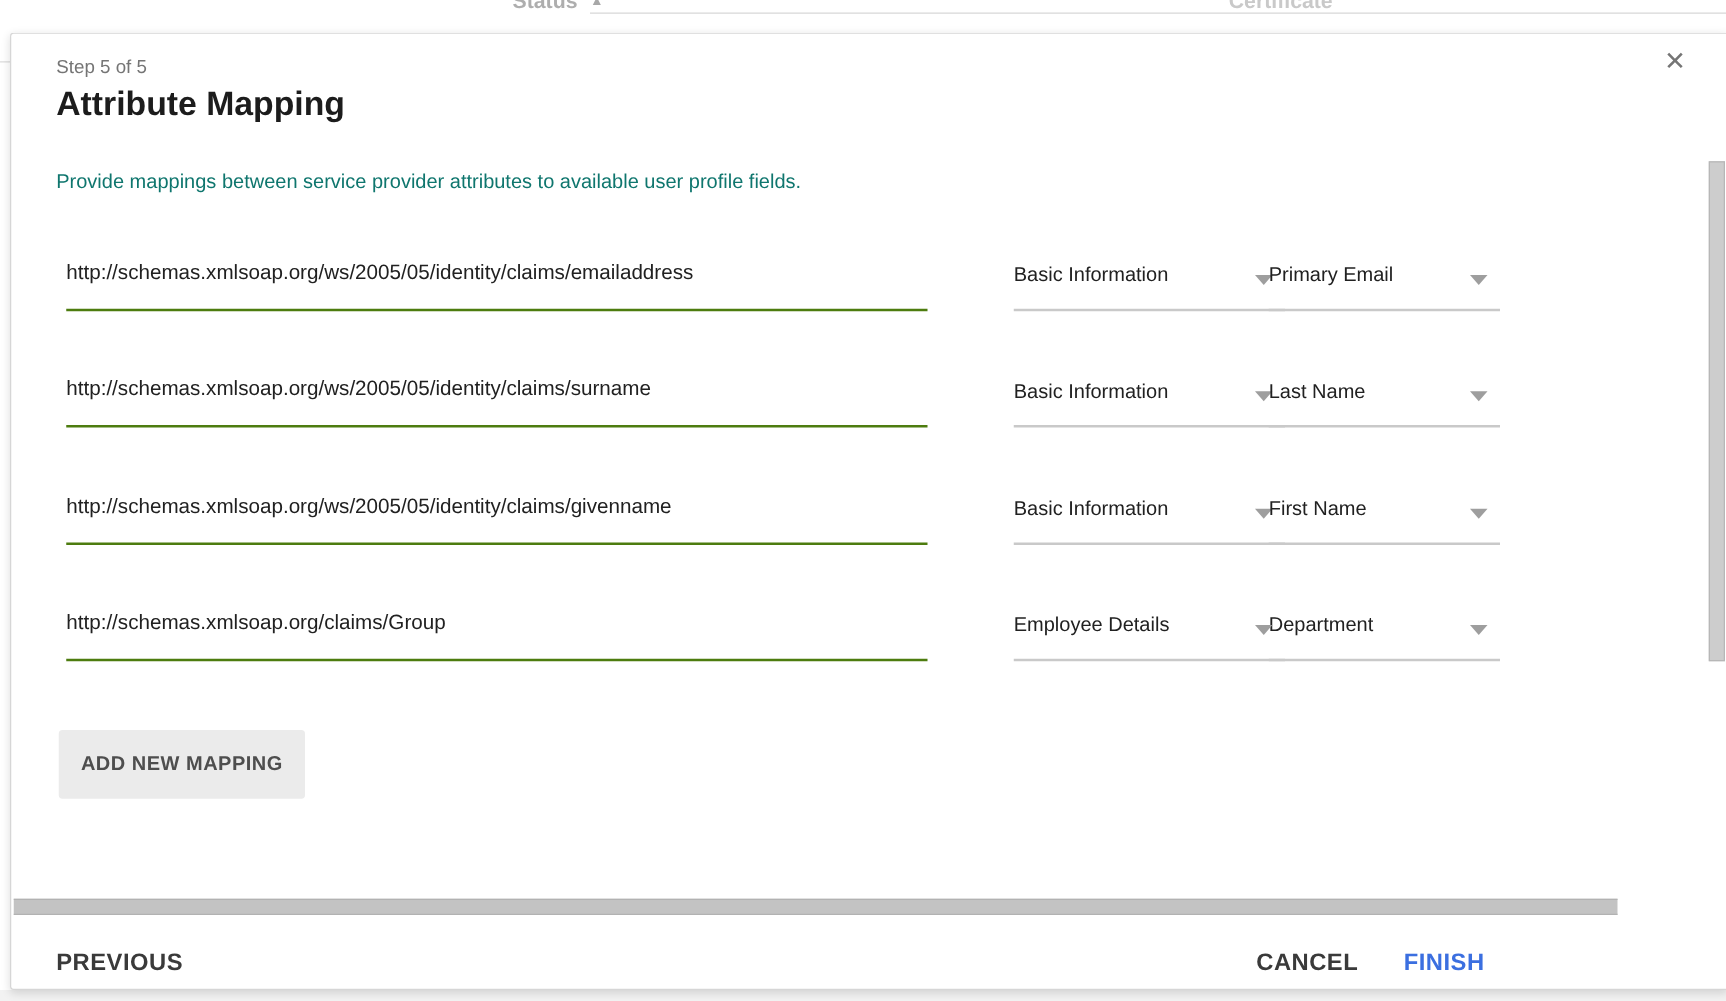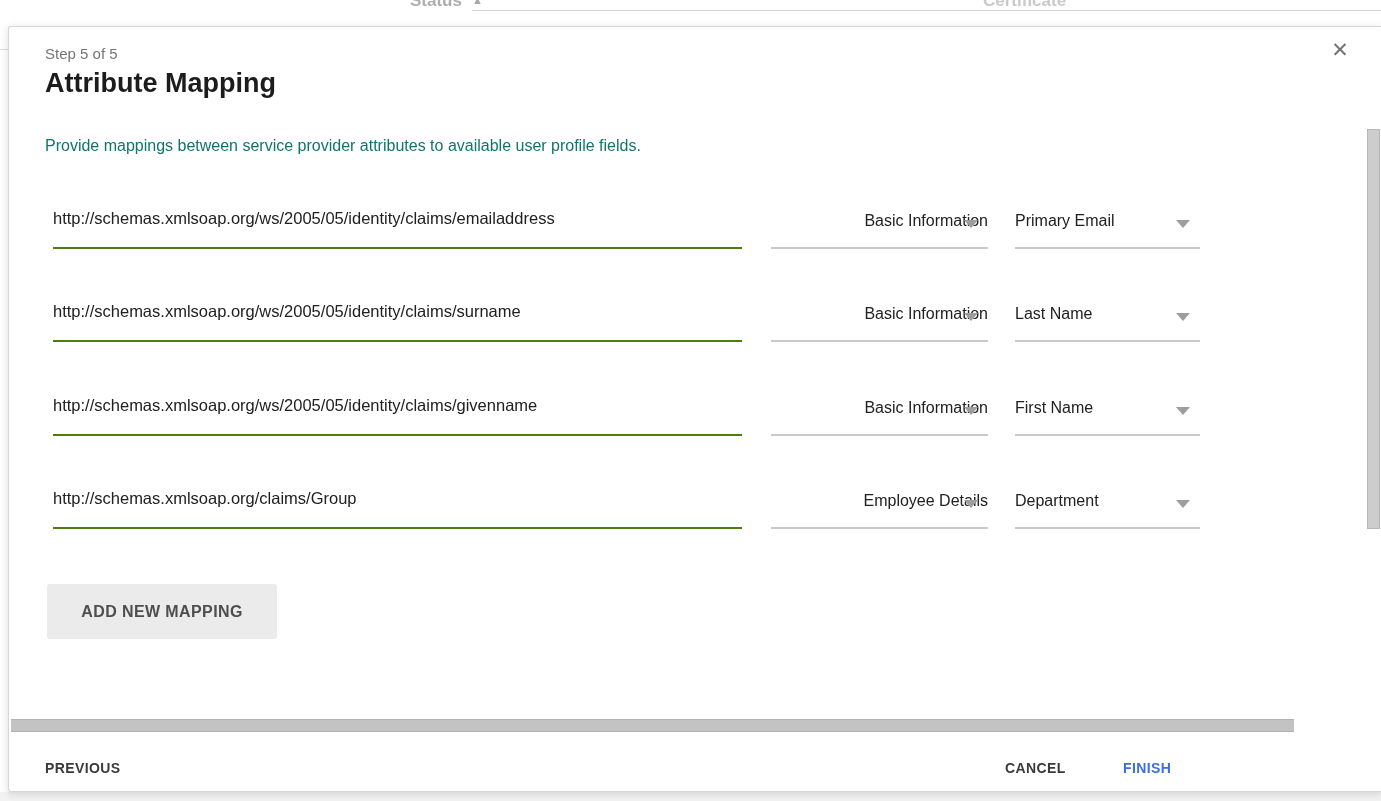--- a/index.html
+++ b/index.html
@@ -29,40 +29,40 @@
   
   .map-row { position:absolute; left:0; width:100%; height:56px; }
   .row-0 { top:170px; } .row-1 { top:263px; } .row-2 { top:357px; } .row-3 { top:450px; }
 
   .attr-input { position:absolute; left:44px; width:689px; height:52px;
     border-bottom:2px solid #4d7c0f; font-size:16.5px; color:#212121; padding-top:12px;
     white-space:nowrap; overflow:hidden; cursor:text; }
 
   .md-select { position:absolute; height:52px; border-bottom:2px solid #c9c9c9;
     font-size:16px; color:#212121; padding-top:15px; cursor:pointer; }
-  .sel-category { left:762px; width:217px;text-align:right; }
+  .sel-category { left:802px; width:217px; }
   .sel-field    { left:1006px; width:185px; }
   .md-select .tri { position:absolute; right:10px; top:23px; width:0; height:0;
     border-left:7px solid transparent; border-right:7px solid transparent;
     border-top:8px solid #9e9e9e; }
 
   
-  .add-btn { position:absolute; left:38px; top:557px; width:230px; height:55px;
+  .add-btn { position:absolute; left:38px; top:557px; width:197px; height:55px;
     background:#ebebeb; border-radius:3px; font-size:16px; font-weight:bold;
     letter-spacing:0.4px; color:#4e4e4e; display:flex; align-items:center;
     justify-content:center; cursor:pointer; }
 
   
   .hscroll-thumb { position:absolute; left:2px; top:692px; width:1283px; height:13px;
     background:#c3c3c3; border-top:1px solid #b2b2b2; border-bottom:1px solid #b2b2b2; }
   .vscroll-thumb { position:absolute; left:1358px; top:102px; width:13px; height:400px;
     background:#cdcdcd; border:1px solid #b7b7b7; }
 
   
-  .footer-btn { position:absolute; top:733px; font-size:14px; font-weight:bold;
+  .footer-btn { position:absolute; top:733px; font-size:19px; font-weight:bold;
     letter-spacing:0.4px; color:#3a3a3a; cursor:pointer; }
   .btn-previous { left:36px; }
   .btn-cancel   { left:996px; }
   .btn-finish   { left:1114px;text-align:right; }
 </style>
 </head>
 <body>
 
 <div class="bg-col bg-status">
   <span>Status</span><span class="arrow">▲</span>

